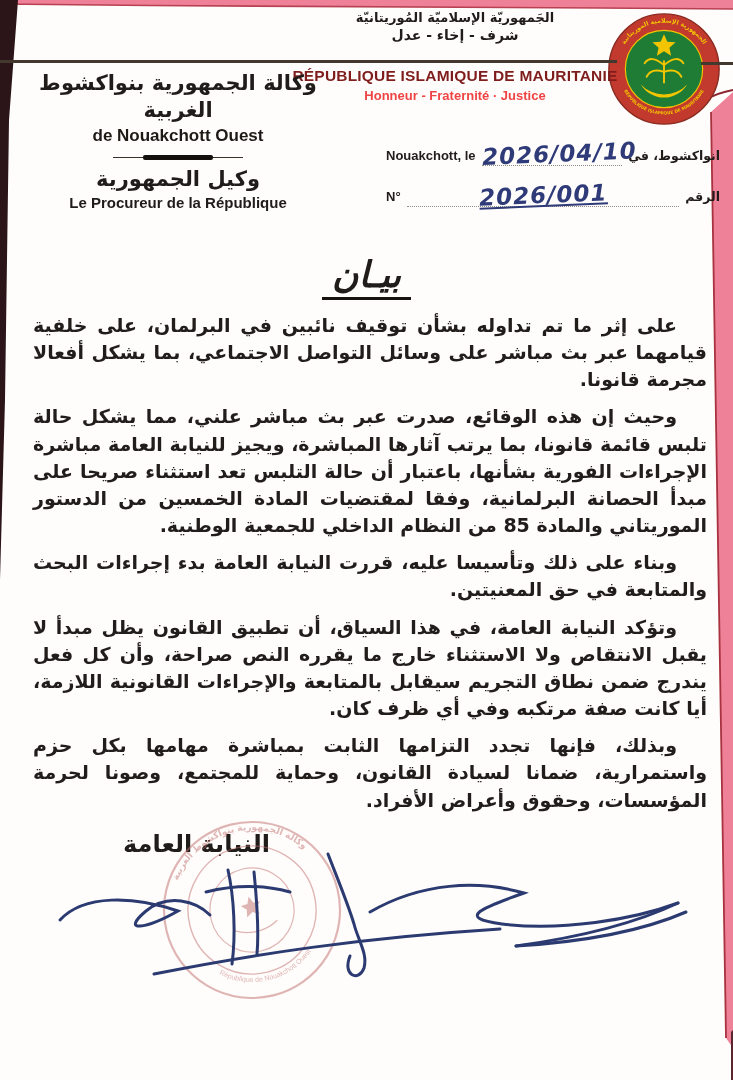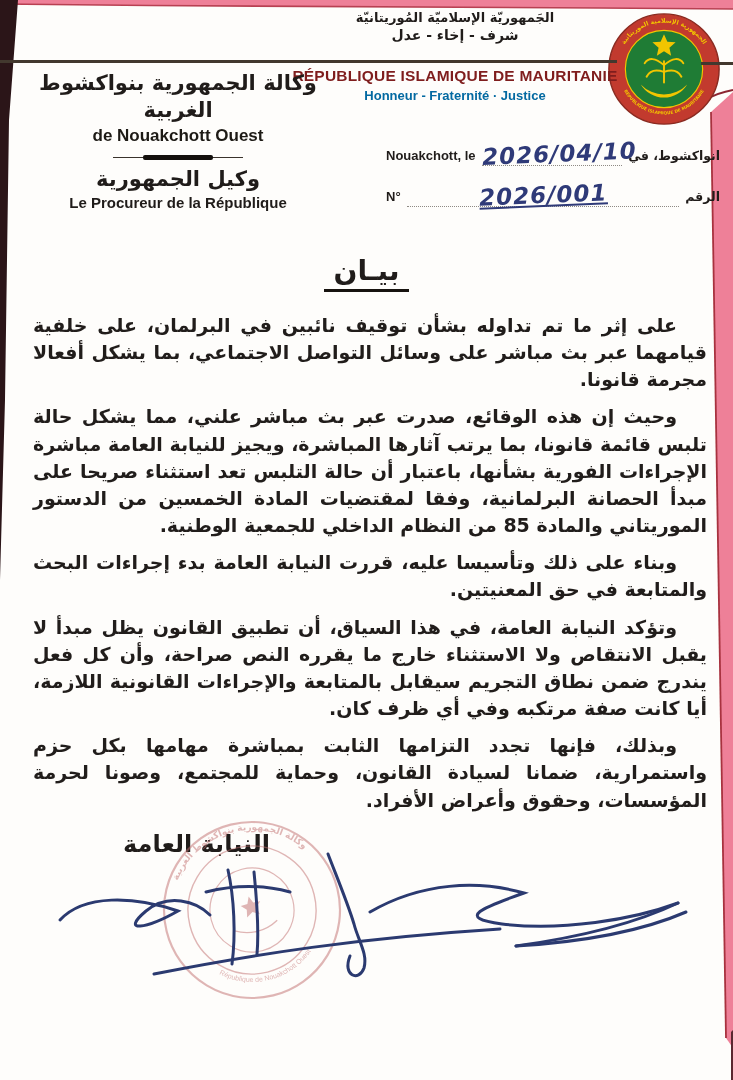--- a/index.html
+++ b/index.html
@@ -14,21 +14,21 @@
   
   .layer{position:absolute;z-index:2;}
   
   .hdr-ar{left:255px;top:10px;width:400px;text-align:center;}
   .hdr-ar .rep{font-size:13px;font-weight:bold;direction:rtl;line-height:1.25;}
   .hdr-ar .motto{font-size:14px;font-weight:bold;direction:rtl;margin-top:1px;}
   .rule-left{left:0;top:60px;width:617px;height:3px;background:#42382e;}
   .rule-right{left:701px;top:62px;width:32px;height:3px;background:#42382e;}
   .hdr-fr{left:265px;top:67px;width:380px;text-align:center;font-family:"Liberation Sans",sans-serif;}
   .hdr-fr .rep{font-size:15.5px;font-weight:bold;letter-spacing:.2px;color:#7f1d1d;}
-  .hdr-fr .motto{font-size:13px;font-weight:bold;color:#0369a1;margin-top:3px;}
+  .hdr-fr .motto{font-size:13px;font-weight:bold;color:#ef4444;margin-top:3px;}
   .emblem{left:606px;top:11px;width:116px;height:116px;}
   
   .office{left:22px;top:70px;width:312px;text-align:center;}
   .office .ar1{font-size:21px;font-weight:bold;direction:rtl;line-height:1.3;}
   .office .fr{font-family:"Liberation Sans",sans-serif;font-size:17px;font-weight:bold;color:#1d1a15;line-height:1.25;}
   .office .divider{position:relative;height:7px;margin:8px auto 6px;width:130px;}
   .office .divider .thin{position:absolute;left:0;right:0;top:3px;height:1.5px;background:#3a332c;}
   .office .divider .thick{position:absolute;left:30px;right:30px;top:1px;height:5px;background:#14100d;border-radius:2px;}
   .office .ar2{font-size:21px;font-weight:bold;direction:rtl;margin-top:2px;}
   .office .fr2{font-family:"Liberation Sans",sans-serif;font-size:15px;font-weight:bold;margin-top:3px;}
@@ -37,22 +37,22 @@
   .drow{display:flex;align-items:flex-end;margin-bottom:14px;}
   .drow .frlabel{font-family:"Liberation Sans",sans-serif;font-size:13px;font-weight:bold;white-space:nowrap;padding-bottom:3px;}
   .drow .fill{flex:1;border-bottom:1.5px dotted #8e8a84;margin:0 6px;text-align:center;position:relative;height:26px;}
   .drow .hand{position:absolute;left:0;right:0;bottom:-2px;
     font-family:"DejaVu Sans",sans-serif;font-style:italic;font-weight:bold;
     font-size:23px;color:#2f3a78;letter-spacing:1px;transform:rotate(-2.5deg);}
   .drow .hand.num{text-decoration:underline;}
   .drow .arlabel{font-size:12.5px;font-weight:bold;direction:rtl;white-space:nowrap;padding-bottom:3px;}
   
   .titlewrap{left:0;top:254px;width:733px;text-align:center;}
-  .titlewrap .t{display:inline-block;font-size:28px;font-weight:bold;direction:rtl;
-    border-bottom:3.5px solid #17130f;padding:0 10px 2px;}
+  .titlewrap .t{display:inline-block;font-size:36px;font-weight:bold;direction:rtl;
+    border-bottom:3.5px solid #17130f;padding:0 10px 2px;font-style:italic;}
   
   .bodytext{left:33px;top:312px;width:674px;direction:rtl;text-align:justify;}
   .bodytext p{margin:0 0 10px 0;font-size:19px;font-weight:bold;line-height:1.43;text-indent:30px;color:#211d1b;}
   
   .siglabel{left:123px;top:830px;font-size:24px;font-weight:bold;direction:rtl;}
   .stamp{left:158px;top:816px;width:188px;height:188px;opacity:.5;}
   .signature{left:26px;top:840px;width:694px;height:150px;}
 </style>
 </head>
 <body>

